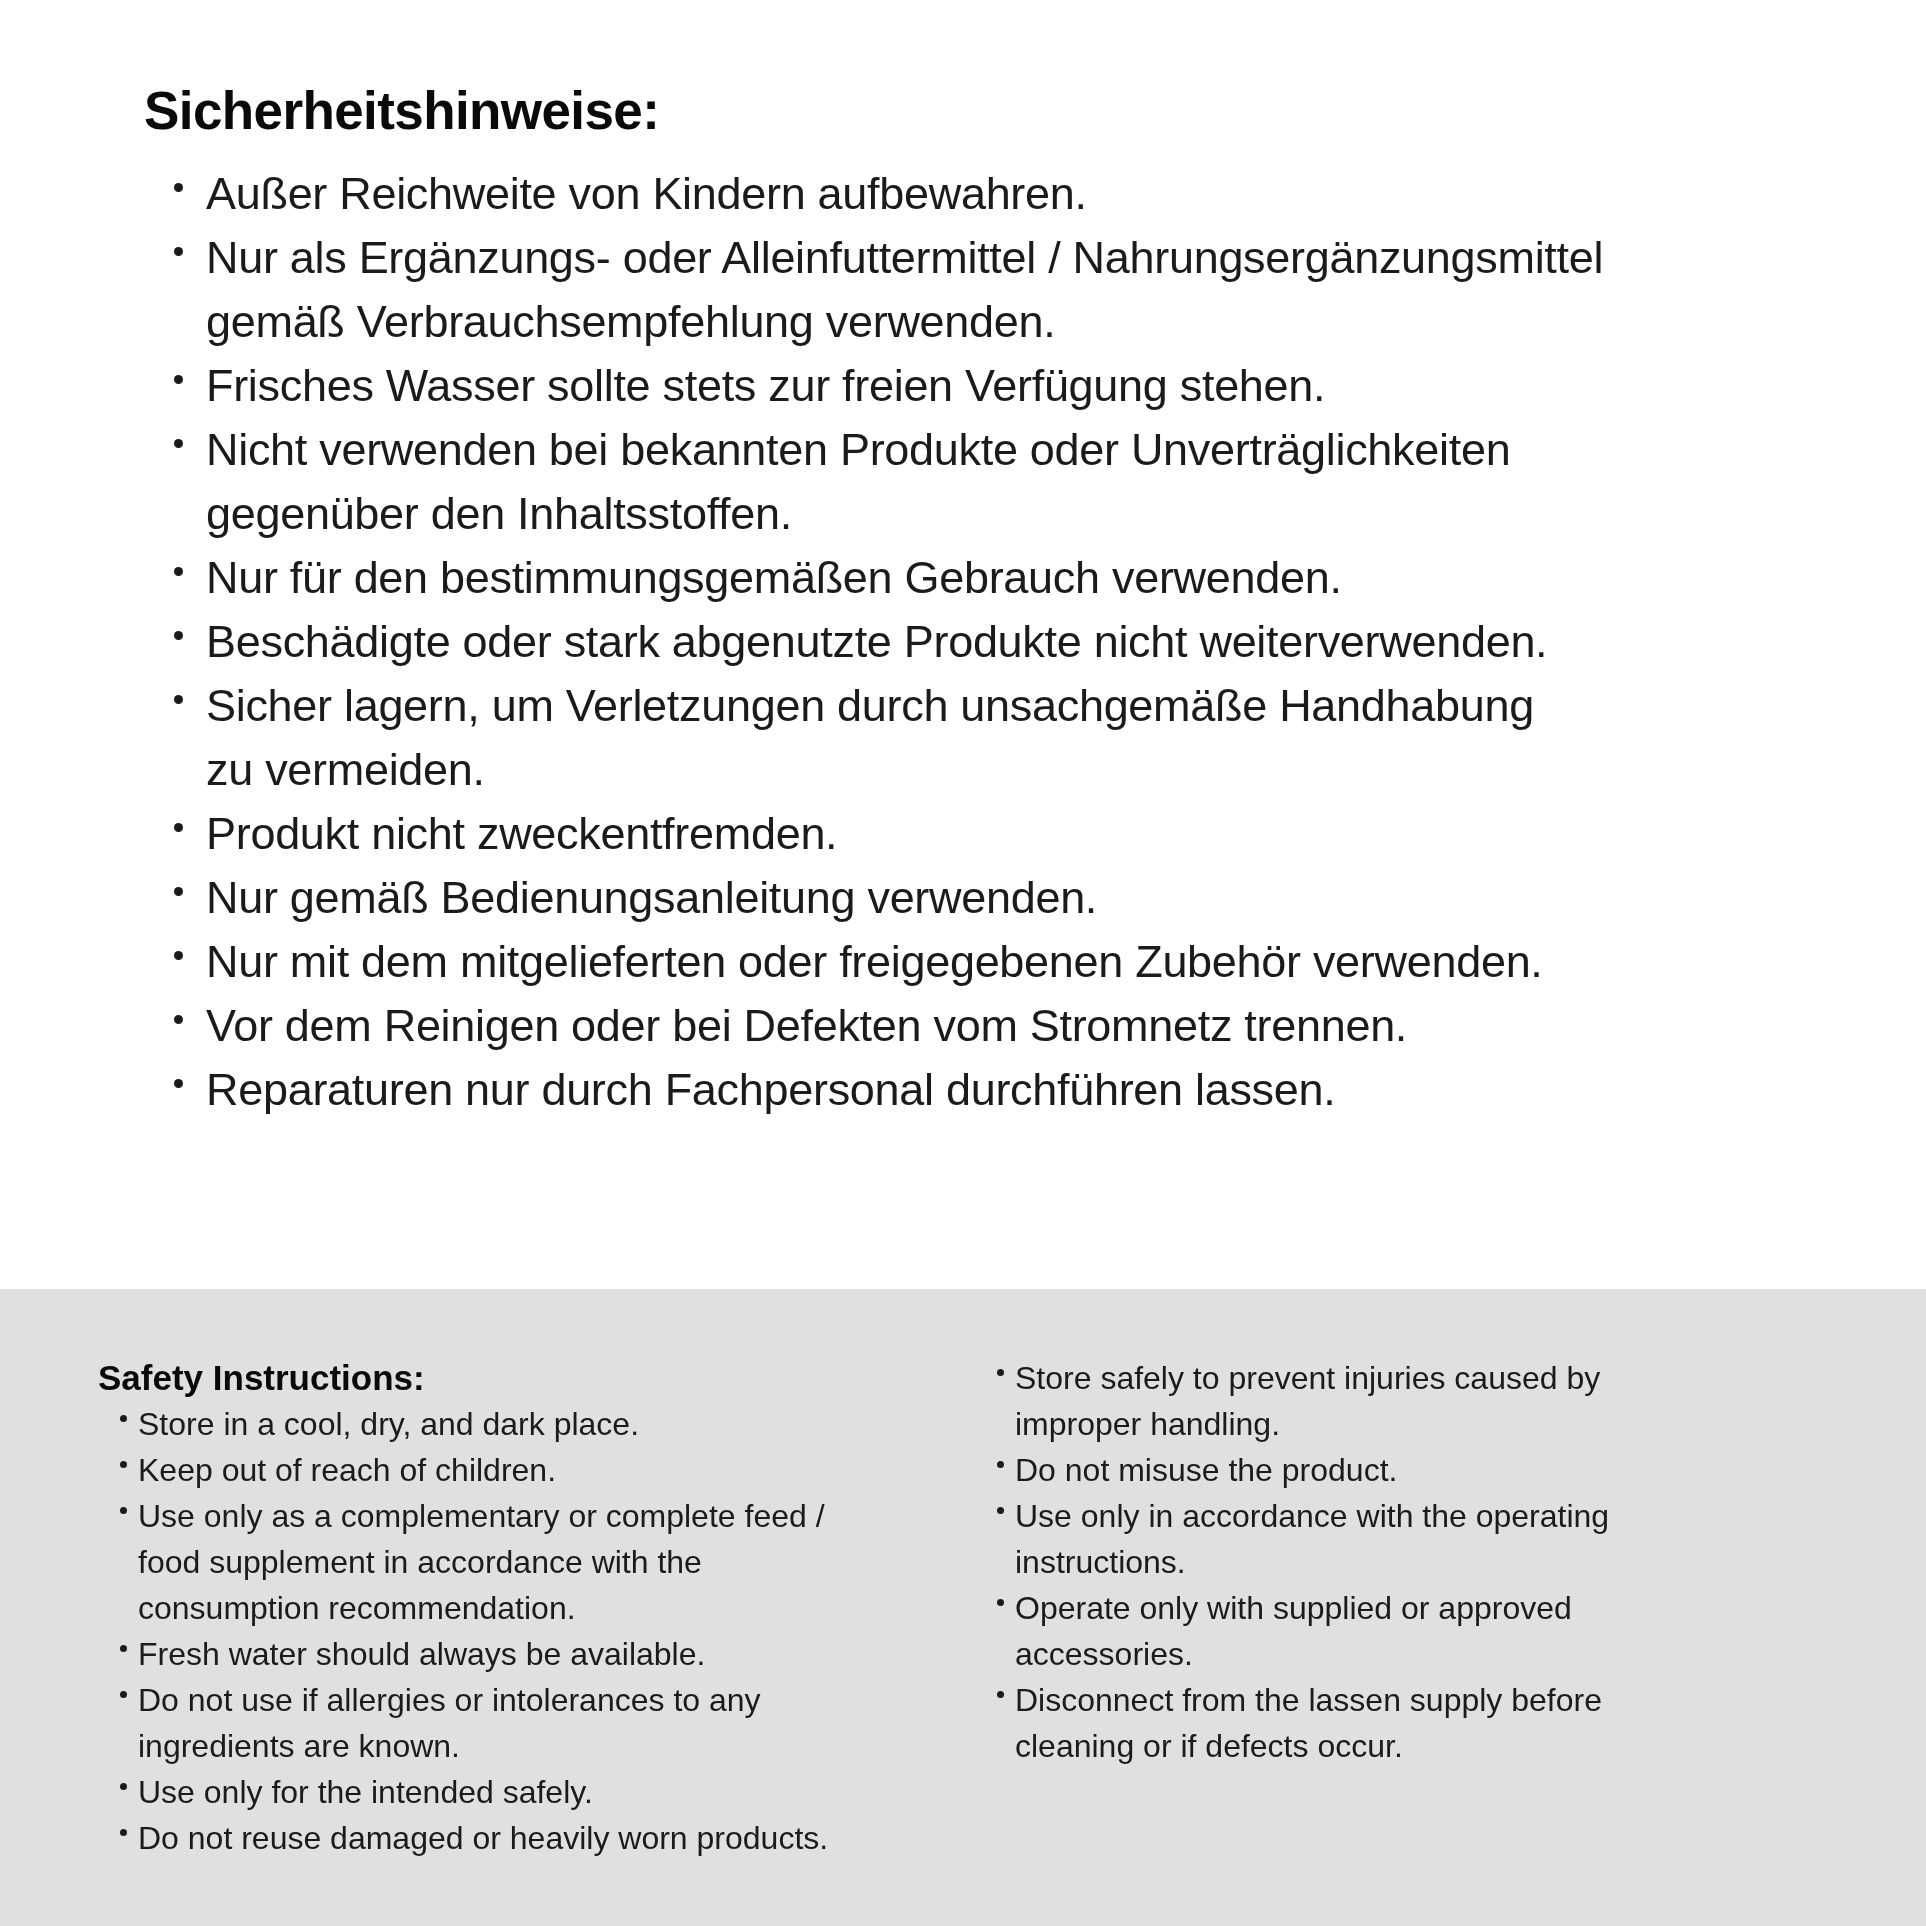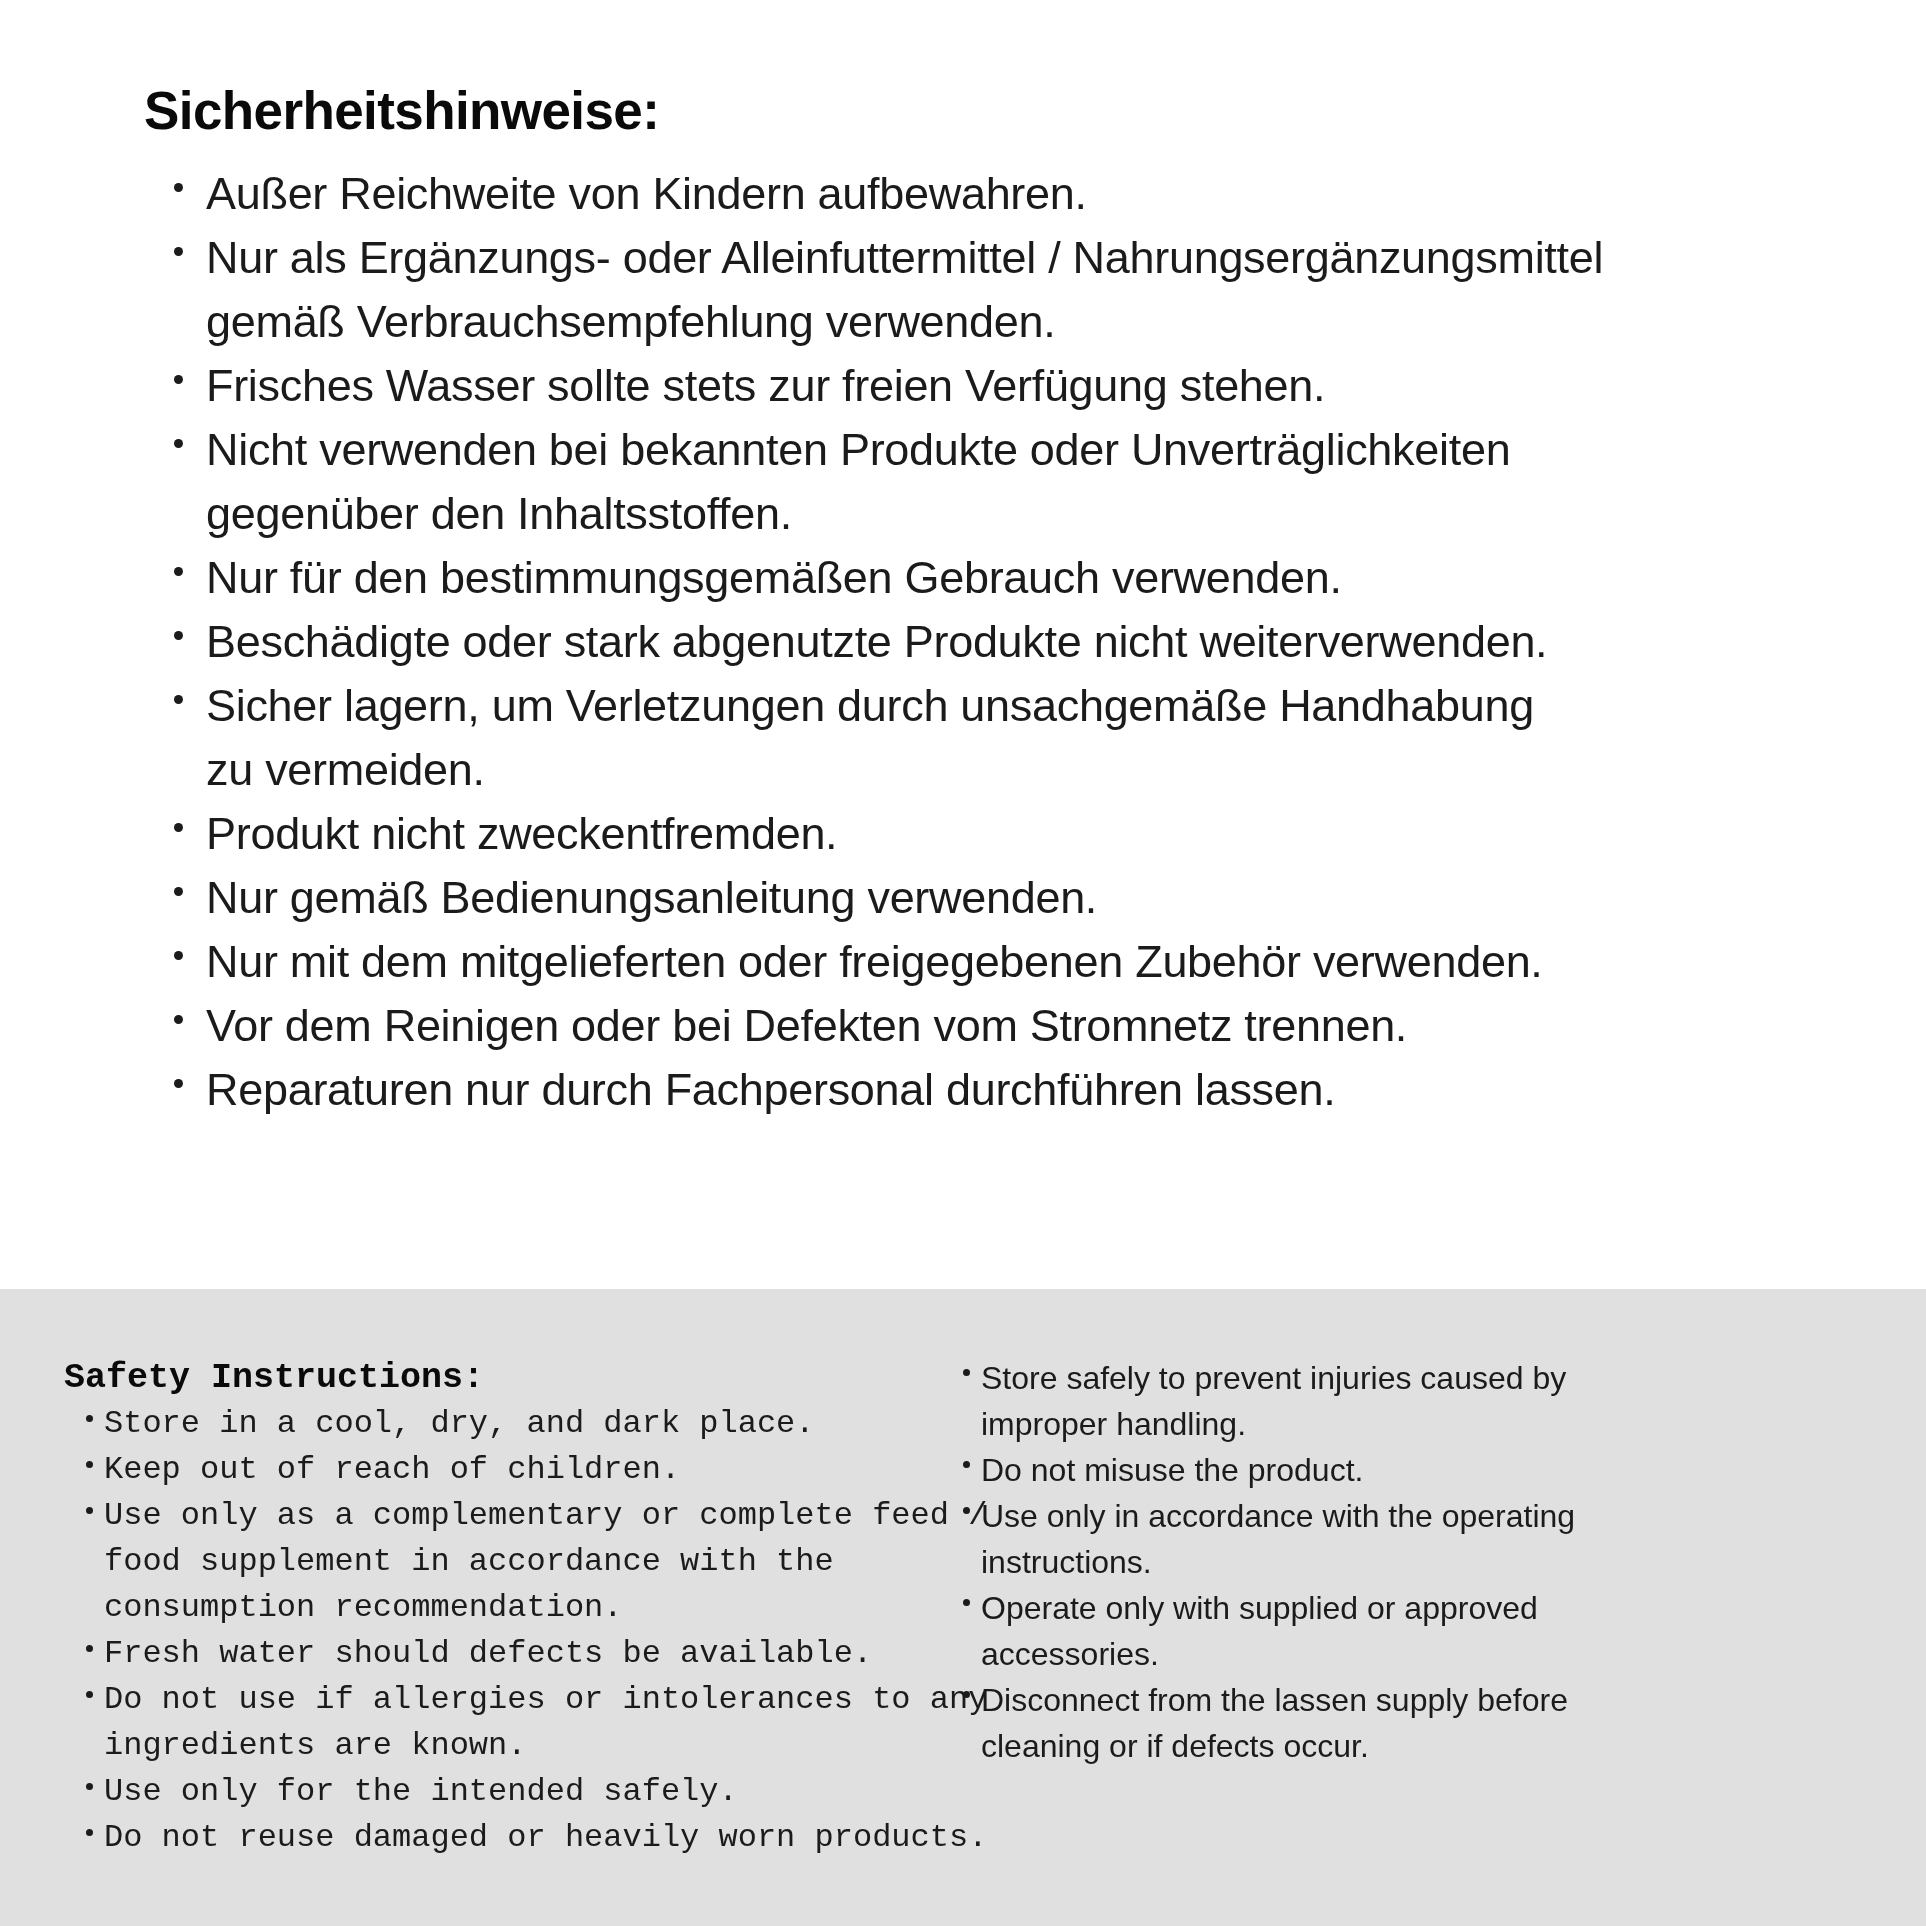--- a/index.html
+++ b/index.html
@@ -58,24 +58,23 @@
   .en-section {
     height: 638px;
     background: var(--panel);
     padding-top: 66px;
   }
   .en-columns {
     display: flex;
     align-items: flex-start;
   }
   .en-col-left {
-    margin-left: 64px;
+    margin-left: 98px;
     width: 854px;
     flex: 0 0 auto;
-    font-family: Liberation Mono, monospace;
   }
   .en-col-right {
     flex: 1 1 auto;
     min-width: 0;
   }
   .en-title {
     margin: 0;
     font-size: 35px;
     line-height: 46px;
     font-weight: 700;
@@ -134,21 +133,21 @@
   <section class="en-section">
     <div class="en-columns">
       <div class="en-col-left">
         <h2 class="en-title">Safety Instructions:</h2>
         <ul class="en-list">
             <li>Store in a cool, dry, and dark place.</li>
             <li>Keep out of reach of children.</li>
             <li>Use only as a complementary or complete feed /
 food supplement in accordance with the
 consumption recommendation.</li>
-            <li>Fresh water should defects be available.</li>
+            <li>Fresh water should always be available.</li>
             <li>Do not use if allergies or intolerances to any
 ingredients are known.</li>
             <li>Use only for the intended safely.</li>
             <li>Do not reuse damaged or heavily worn products.</li>
           </ul>
       </div>
       <div class="en-col-right">
         <ul class="en-list">
             <li>Store safely to prevent injuries caused by
 improper handling.</li>

